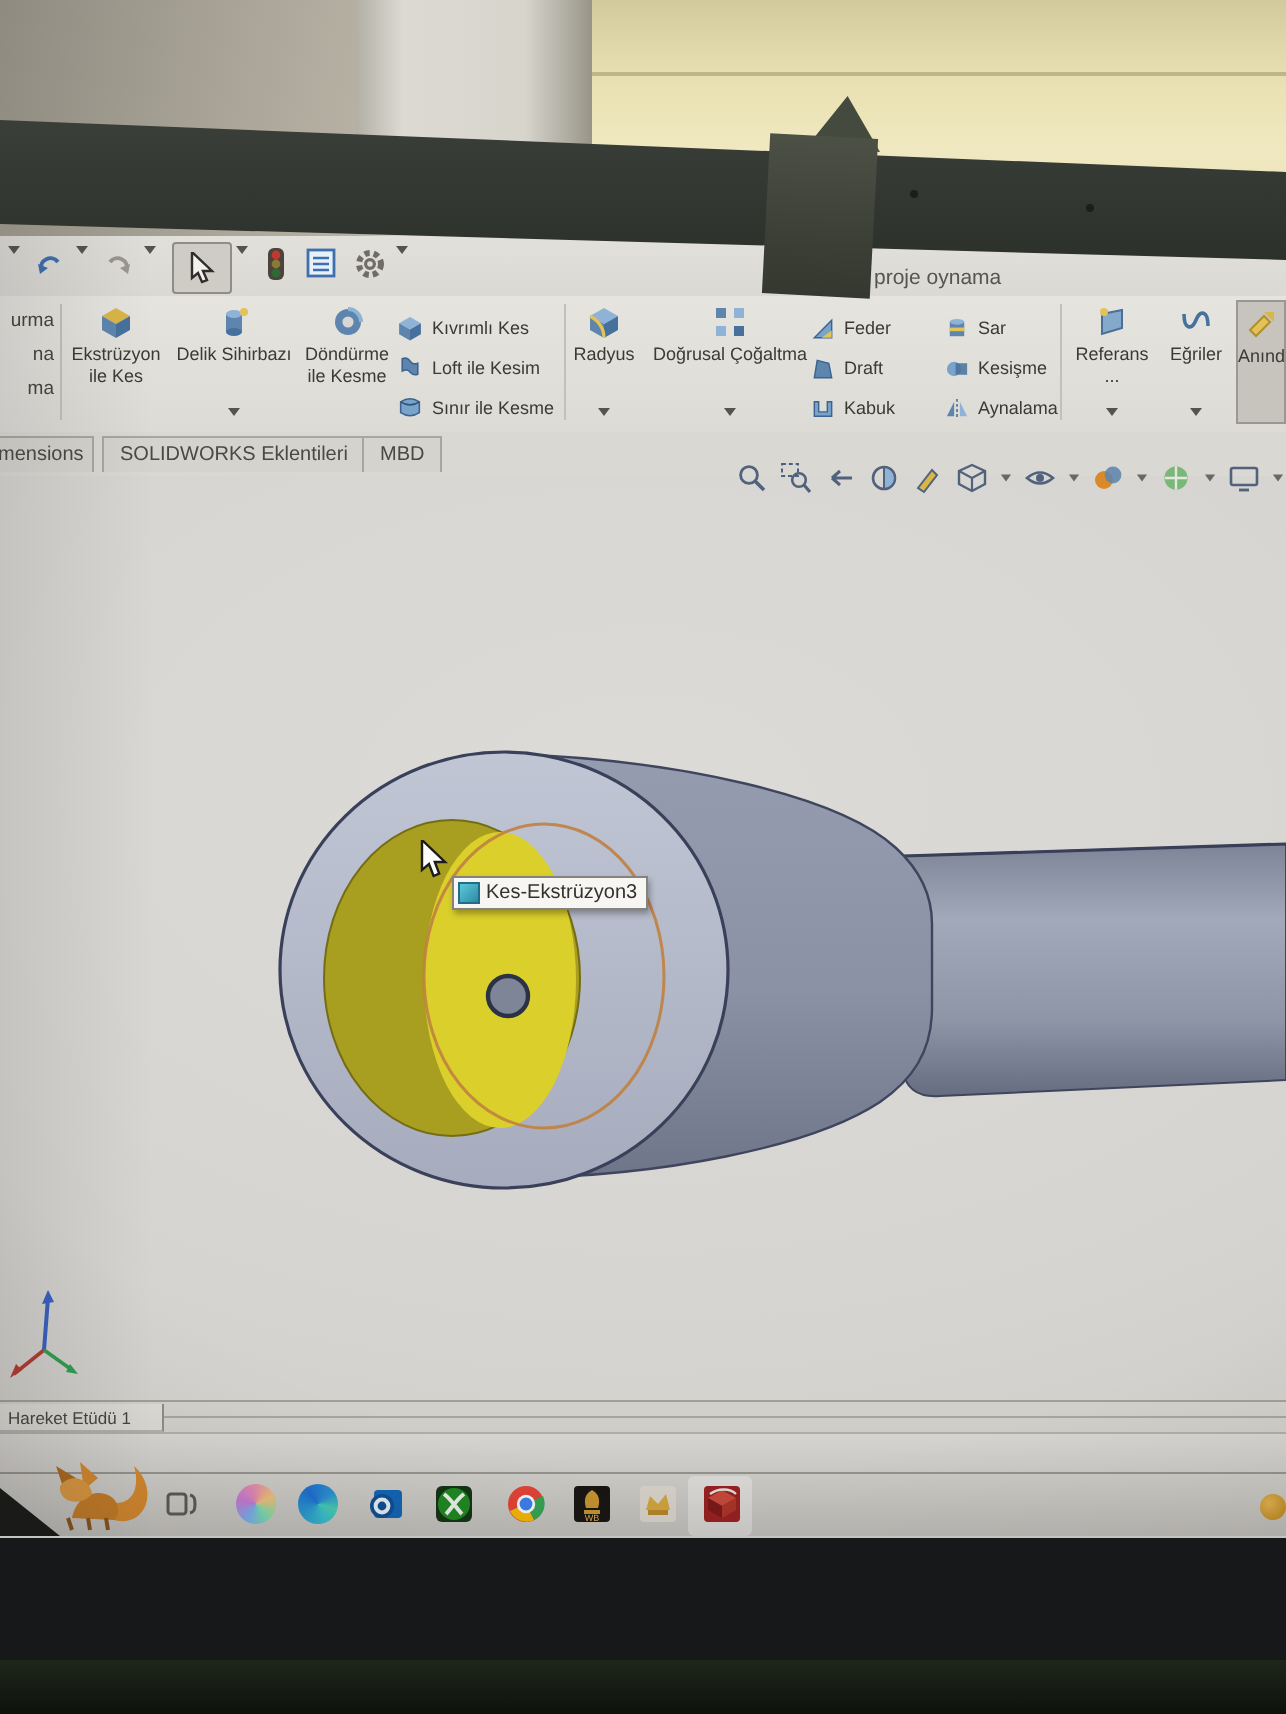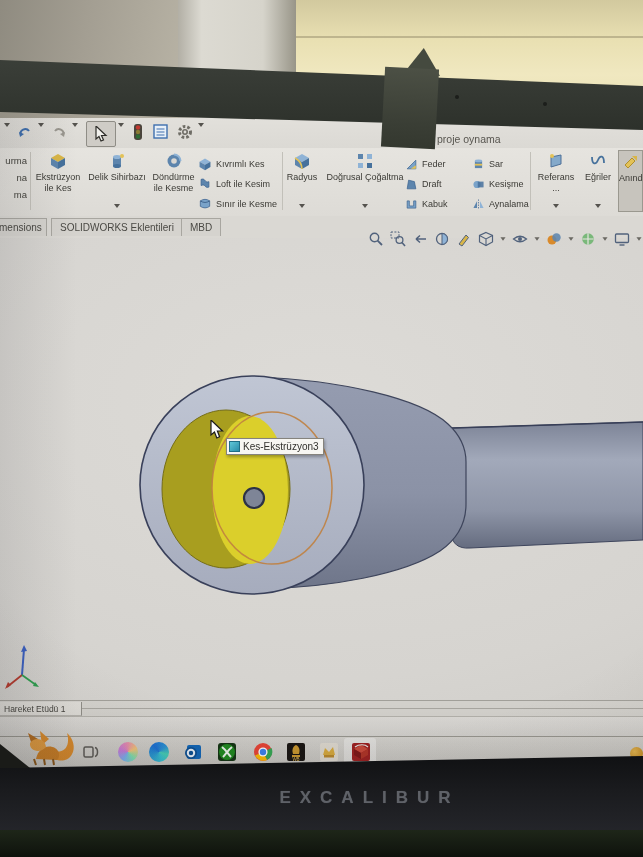--- a/index.html
+++ b/index.html
@@ -540,18 +540,15 @@
     <div class="vignette"></div>
   </div>
 
   <div class="bezel-top"></div>
   <div class="mic-dot" style="left:455px;top:95px;"></div>
   <div class="mic-dot" style="left:543px;top:102px;"></div>
   <div class="tape-peak"></div>
   <div class="tape"></div>
   <div class="corner-wedge"></div>
 
-  <div class="bezel-bottom">
-    <span class="brand">EXCALIBUR</span>
-  </div>
   <div class="desk"></div>
 
 </div>
 
 </body></html>

